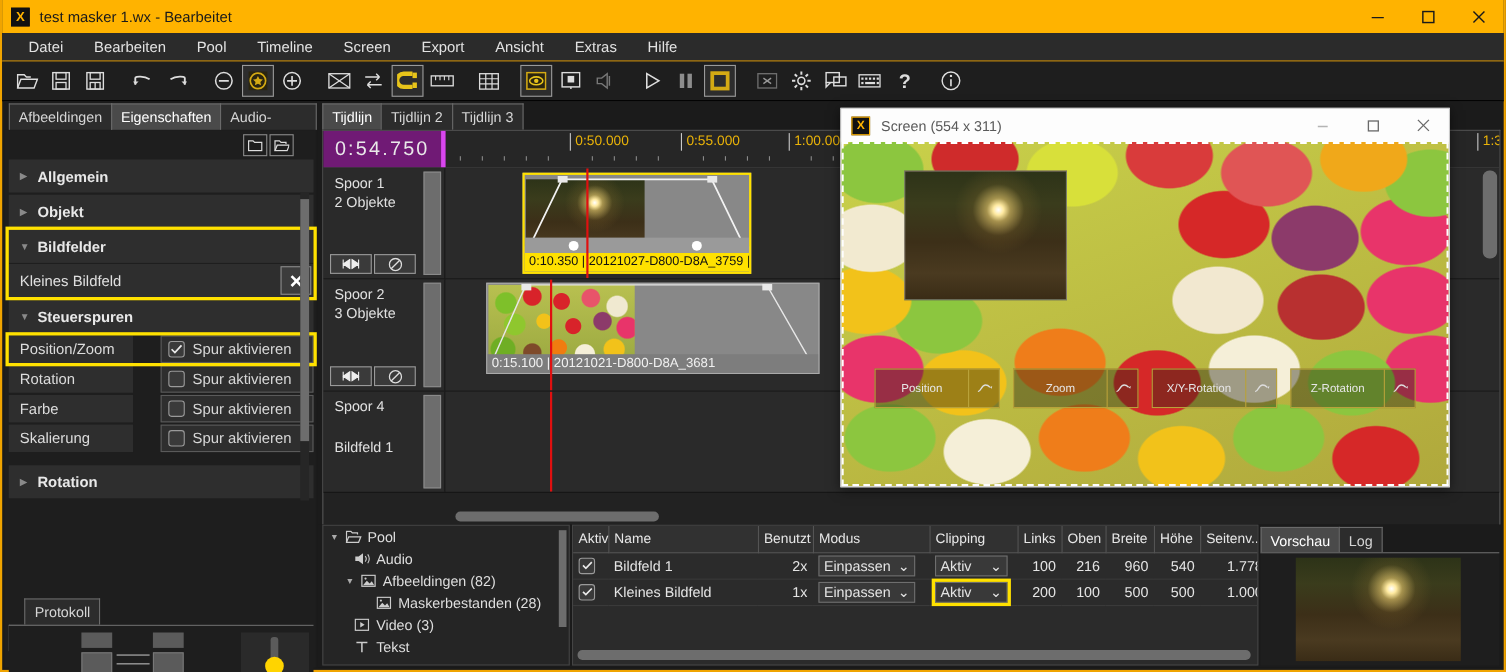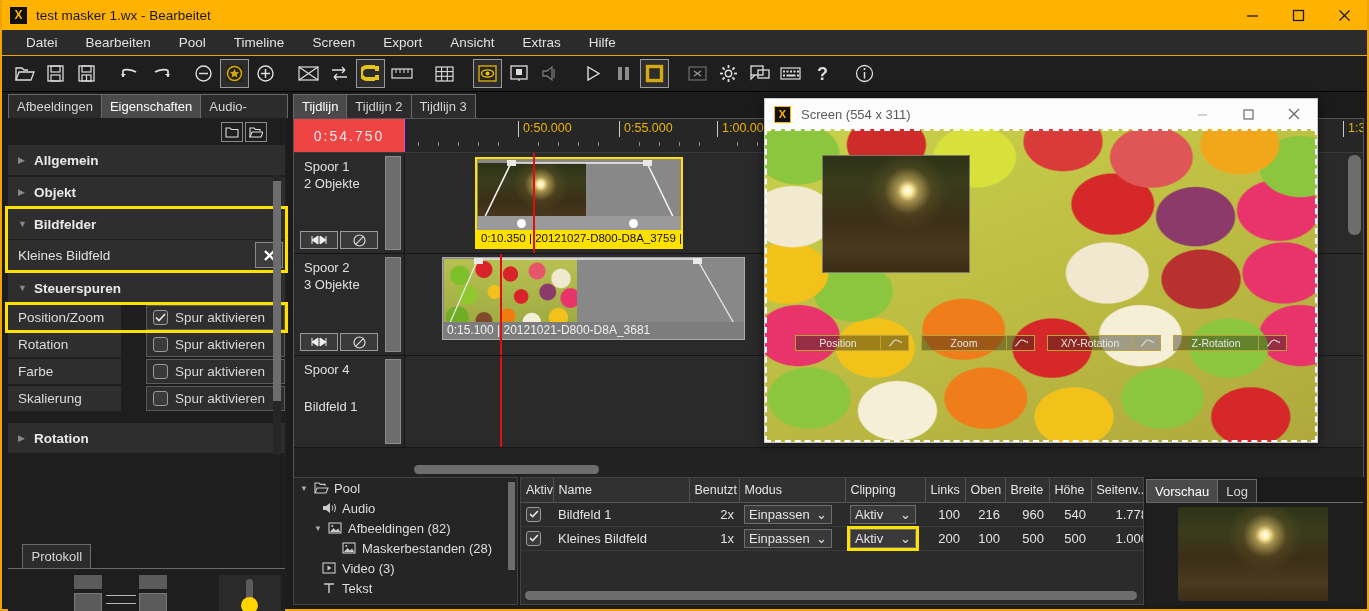--- a/index.html
+++ b/index.html
@@ -96,21 +96,21 @@
   .faderbox { position:absolute; left:211px; top:6px; width:62px; height:112px; background:#2a2a2a; }
   .fadertrack { position:absolute; left:27px; top:4px; width:7px; height:88px; background:#5b5b5b; border-radius:3px; }
   .faderknob { position:absolute; left:22px; top:22px; width:17px; height:17px; border-radius:50%; background:#ffd400; }
 
   
   .tlarea { position:absolute; left:285px; top:0; right:0; height:385px; background:#1b1b1b; }
   .tltabs { display:flex; height:26px; padding-left:4px; align-items:flex-end; }
   .tlpanel { position:absolute; left:4px; top:26px; right:1px; bottom:0; background:#222; border:1px solid #555; border-bottom:none; }
 
   .tlheader { display:flex; height:34px; background:#262626; border-bottom:1px solid #3a3a3a; }
-  .tlclock { width:111px; display:flex; align-items:center; justify-content:center; font-size:14px; color:#e9e9e9; letter-spacing:2px; font-family:"Liberation Sans",sans-serif; background:#ef4444; border-right:1px solid #d946ef; }
+  .tlclock { width:111px; display:flex; align-items:center; justify-content:center; font-size:18px; color:#e9e9e9; letter-spacing:2px; font-family:"Liberation Sans",sans-serif; background:#701a75; border-right:4px solid #d946ef; }
   .ruler { position:relative; flex:1; overflow:hidden; }
   .ruler .major { position:absolute; top:2px; width:1px; height:16px; background:#c9c9c9; }
   .ruler .lbl { position:absolute; top:2px; font-size:12.5px; color:#eab308; }
   .ruler .minor { position:absolute; top:23px; width:1px; height:4px; background:#8a8a8a; }
 
   .trackrow { display:flex; border-bottom:1px solid #151515; }
   .thead { width:111px; background:#2a2a2a; position:relative; border-right:1px solid #151515; }
   .thead .tname { padding:6px 0 0 10px; font-size:13px; color:#e0e0e0; }
   .thead .tsub { padding:2px 0 0 10px; font-size:13px; color:#e0e0e0; }
   .thead .tbtns { position:absolute; left:6px; bottom:4px; display:flex; gap:2px; }
@@ -215,21 +215,21 @@
       radial-gradient(ellipse 46px 34px at 8% 86%, #8cc63f 0 88%, rgba(0,0,0,0) 92%),
       radial-gradient(ellipse 44px 33px at 24% 90%, #f5efd8 0 88%, rgba(0,0,0,0) 92%),
       radial-gradient(ellipse 46px 34px at 40% 86%, #ef7d1a 0 88%, rgba(0,0,0,0) 92%),
       radial-gradient(ellipse 44px 33px at 56% 92%, #f2c21a 0 88%, rgba(0,0,0,0) 92%),
       radial-gradient(ellipse 46px 34px at 72% 86%, #8cc63f 0 88%, rgba(0,0,0,0) 92%),
       radial-gradient(ellipse 44px 33px at 88% 92%, #d62828 0 88%, rgba(0,0,0,0) 92%),
       linear-gradient(160deg,#c9d14a,#b0a83c);
   }
   .insetimg { position:absolute; left:57px; top:26px; width:148px; height:118px; border:1px solid rgba(255,255,255,.35); }
   .ovrow { position:absolute; left:30px; top:206px; display:flex; gap:12px; }
-  .ovbtn { display:flex; height:16px; border:1px solid #b9a23a; background:rgba(40,38,20,0.42); }
+  .ovbtn { display:flex; height:36px; border:1px solid #b9a23a; background:rgba(40,38,20,0.42); }
   .ovbtn .ovlab { display:flex; align-items:center; justify-content:center; font-size:10.5px; color:#e6e6e6; padding:0 8px; min-width:84px; }
   .ovbtn .ovic { width:28px; border-left:1px solid #b9a23a; display:flex; align-items:center; justify-content:center; }
   .selmarch { position:absolute; left:0; top:0; right:0; bottom:0; border:2px dashed #ffffff; pointer-events:none; }
 </style>
 </head>
 <body>
 
 <div class="app">
 
   <div class="titlebar">

